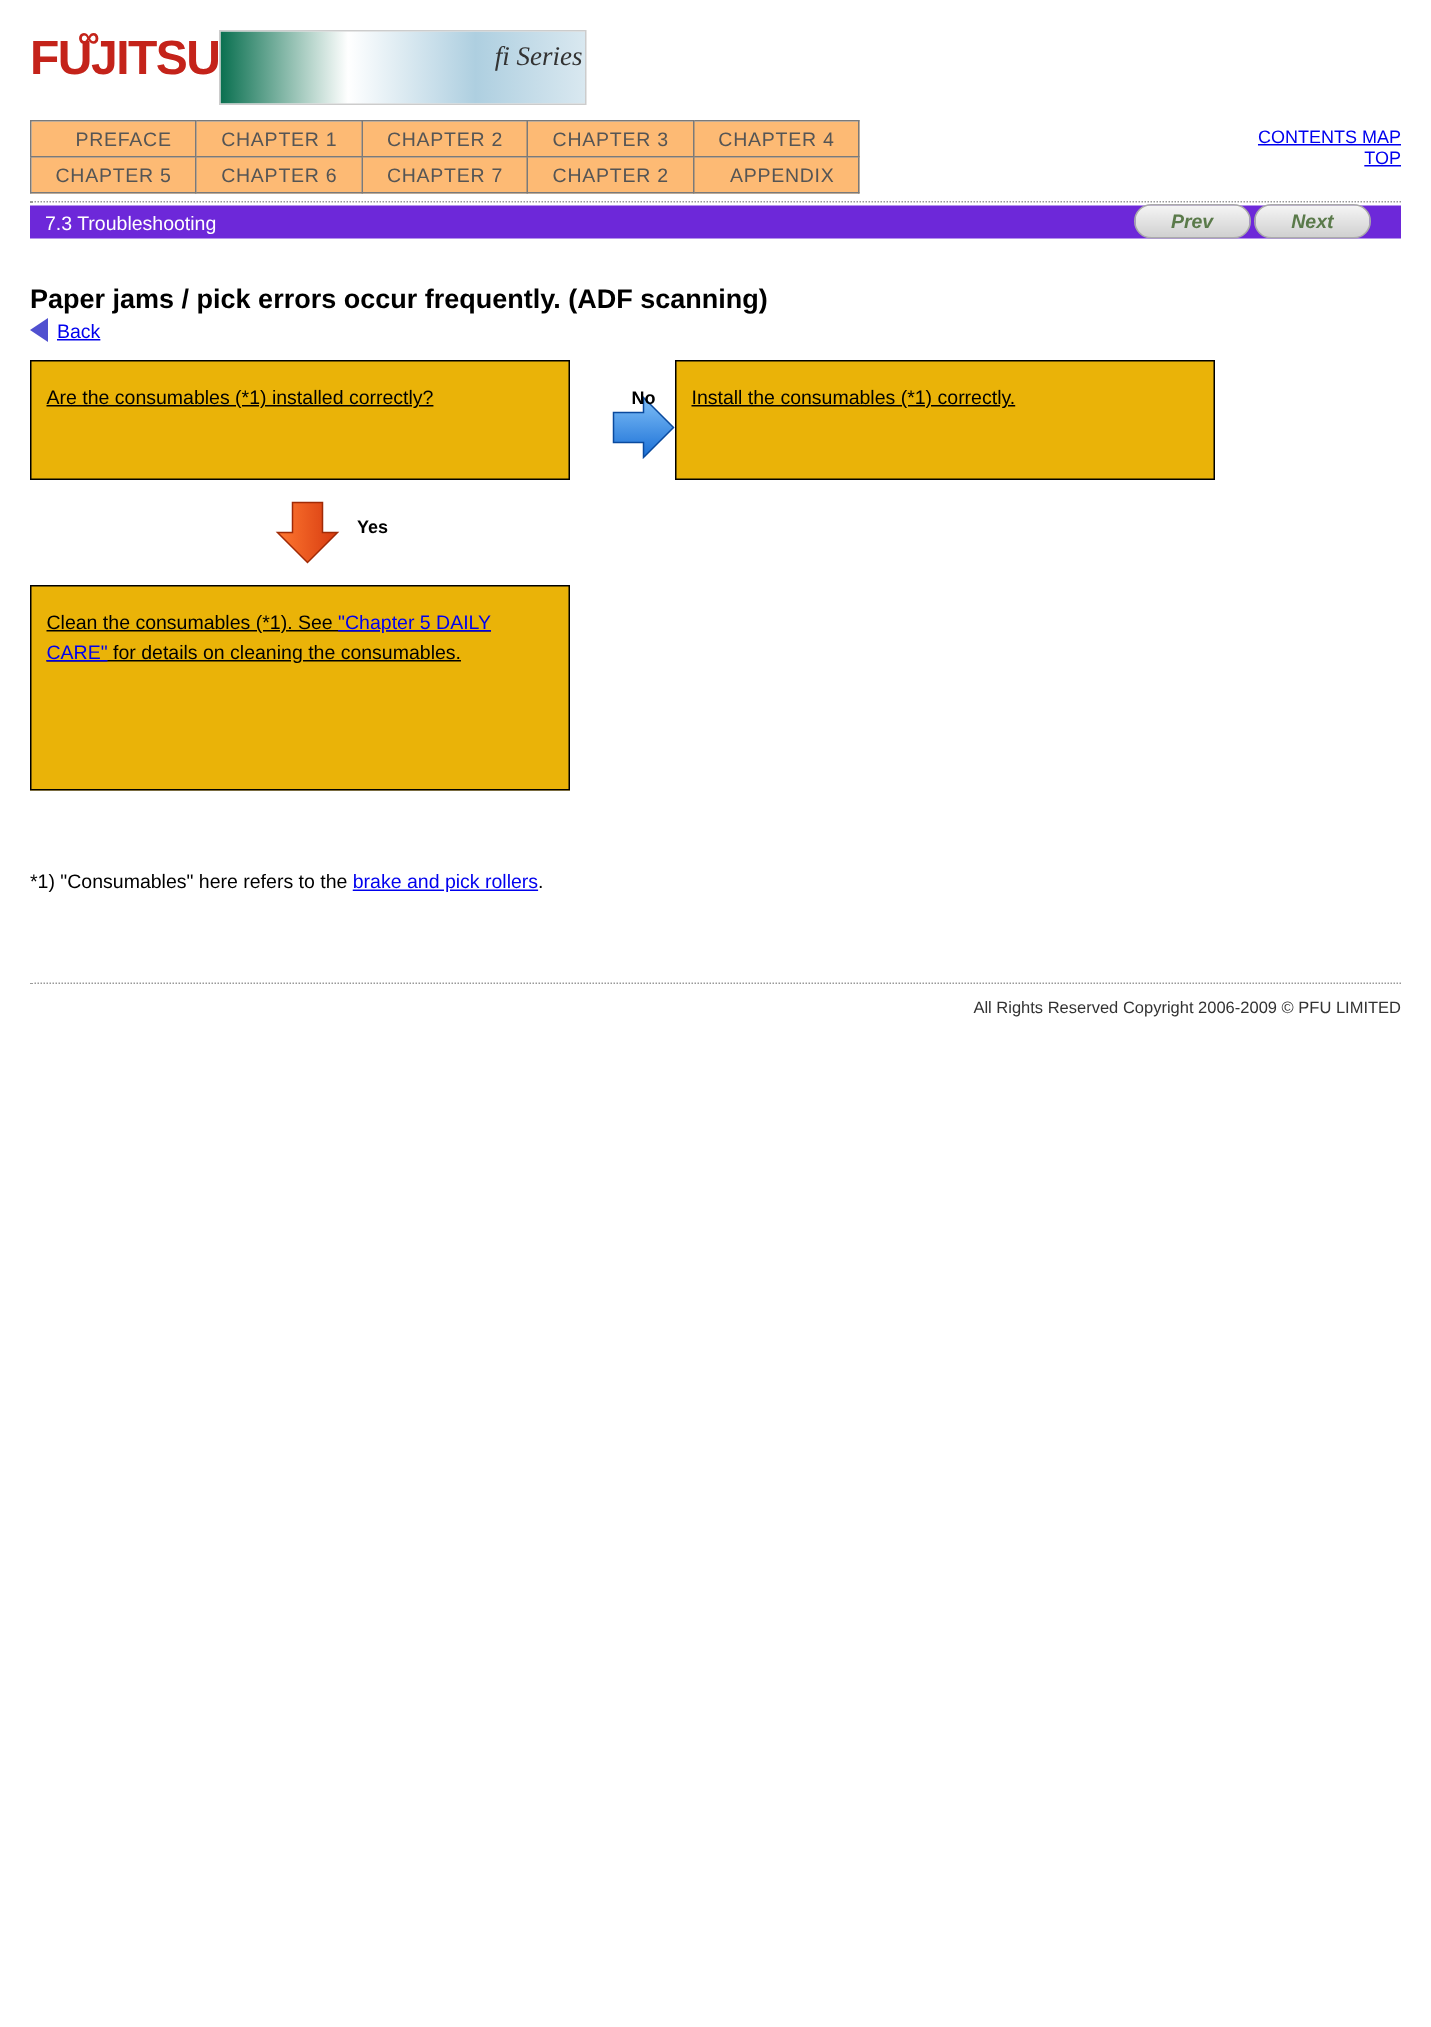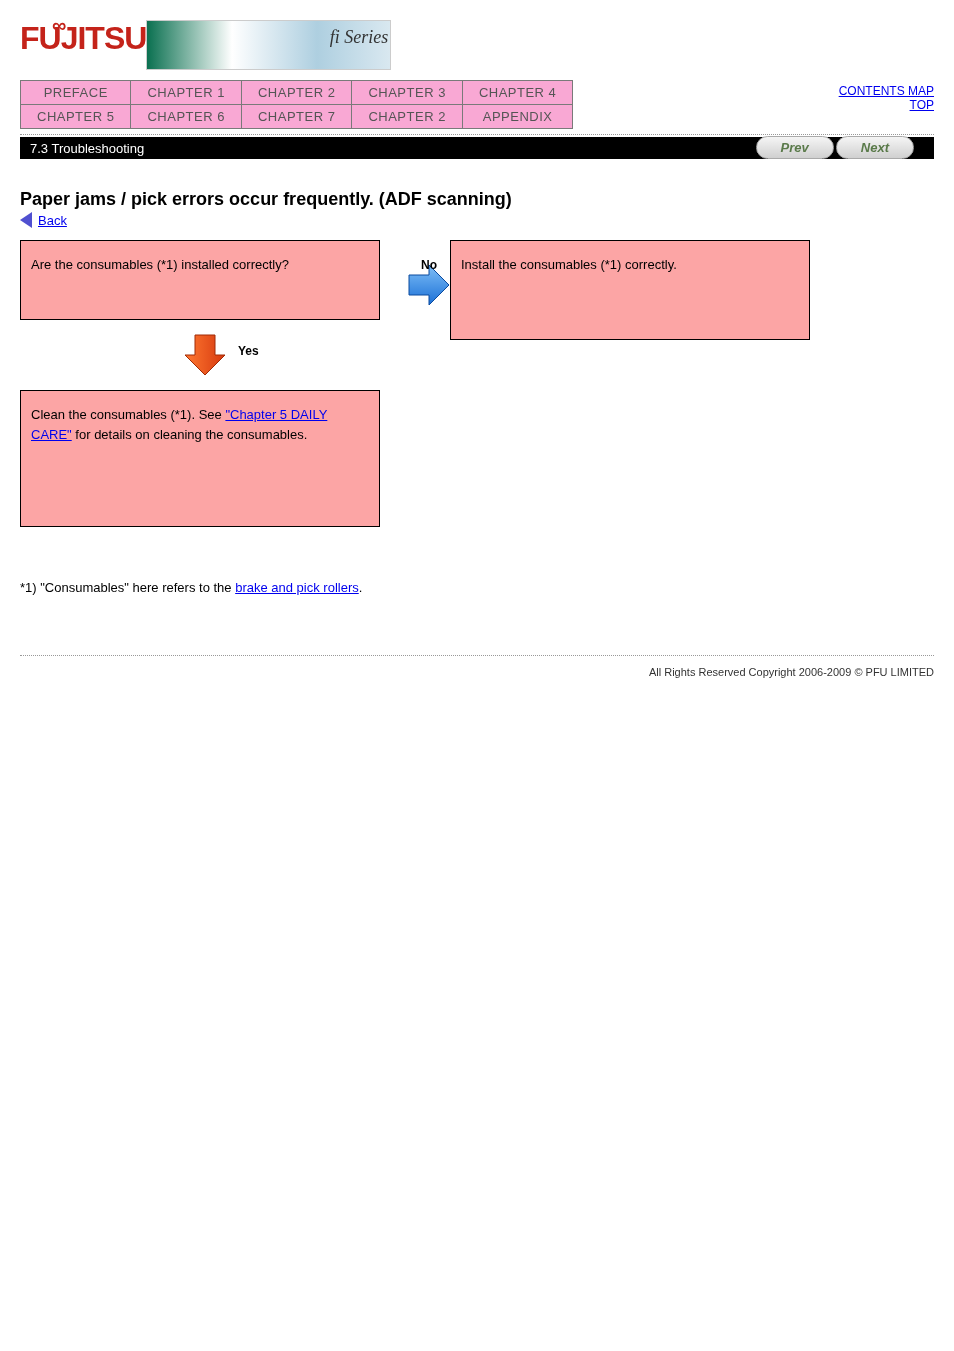--- a/index.html
+++ b/index.html
@@ -51,33 +51,33 @@
     .nav-table {
       border-collapse: collapse;
       margin-bottom: 3px;
     }
     .nav-table td {
       border: 1px solid #7a7a7a;
       padding: 4px 16px;
       font-family: Verdana, sans-serif;
       font-size: 13px;
       color: #555;
-      background: #f9a8d4;
+      background: #fdba74;
       cursor: pointer;
-      text-align: center;
+      text-align: right;
       letter-spacing: 0.5px;
       min-width: 78px;
     }
     .dotted-line {
       border: none;
       border-top: 1px dotted #999;
       margin: 2px 0;
     }
     .gray-bar {
-      background: #000000;
+      background: #6d28d9;
       height: 22px;
       display: flex;
       align-items: center;
       padding: 0 10px;
       color: #fff;
       font-size: 13px;
       position: relative;
     }
     .prev-next {
       position: absolute;
@@ -122,37 +122,38 @@
       color: #0000EE;
       text-decoration: underline;
       font-size: 13px;
     }
     .diagram {
       position: relative;
       height: 320px;
     }
     .box {
       border: 1px solid #000;
-      background: #fca5a5;
+      background: #eab308;
       position: absolute;
       padding: 14px 10px;
       font-size: 13px;
       line-height: 1.5;
+      text-decoration: underline;
     }
     .box1 {
       left: 0;
       top: 0;
       width: 360px;
       height: 80px;
     }
     .box2 {
       left: 430px;
       top: 0;
       width: 360px;
-      height: 100px;
+      height: 80px;
     }
     .box3 {
       left: 0;
       top: 150px;
       width: 360px;
       height: 137px;
     }
     .box3 a {
       color: #0000EE;
       text-decoration: underline;

